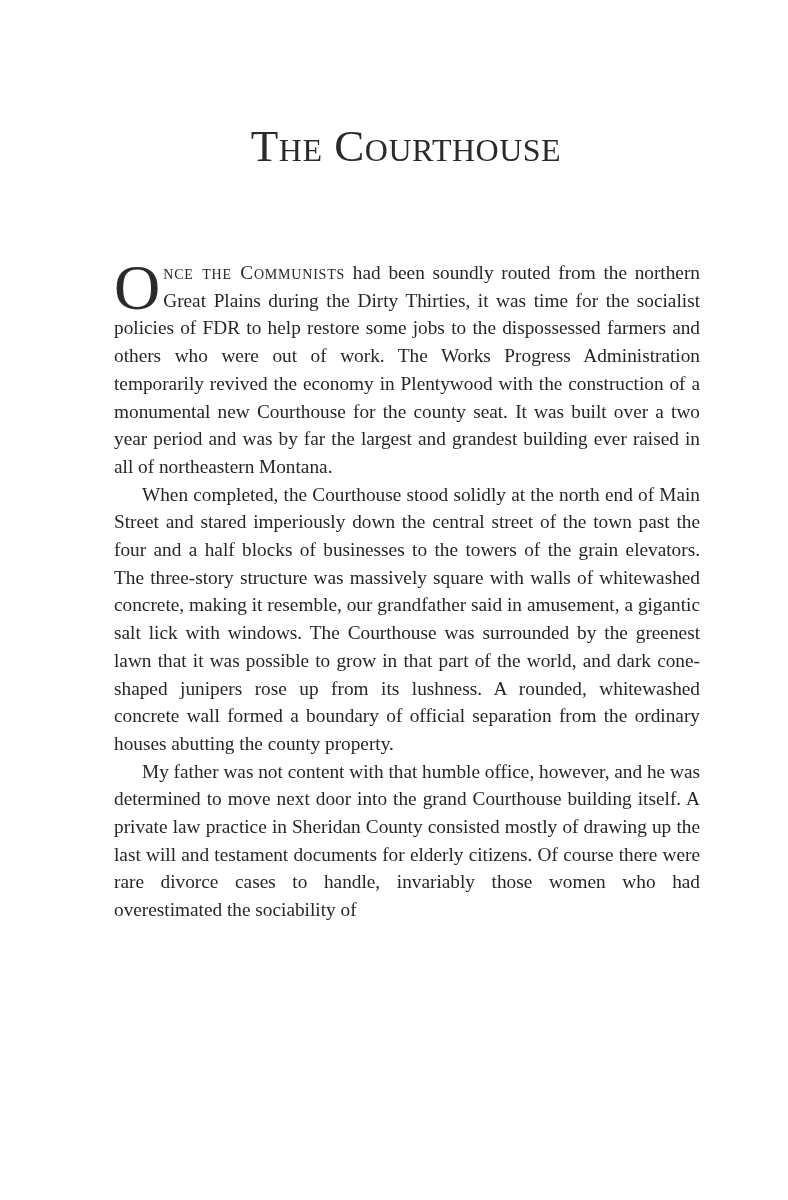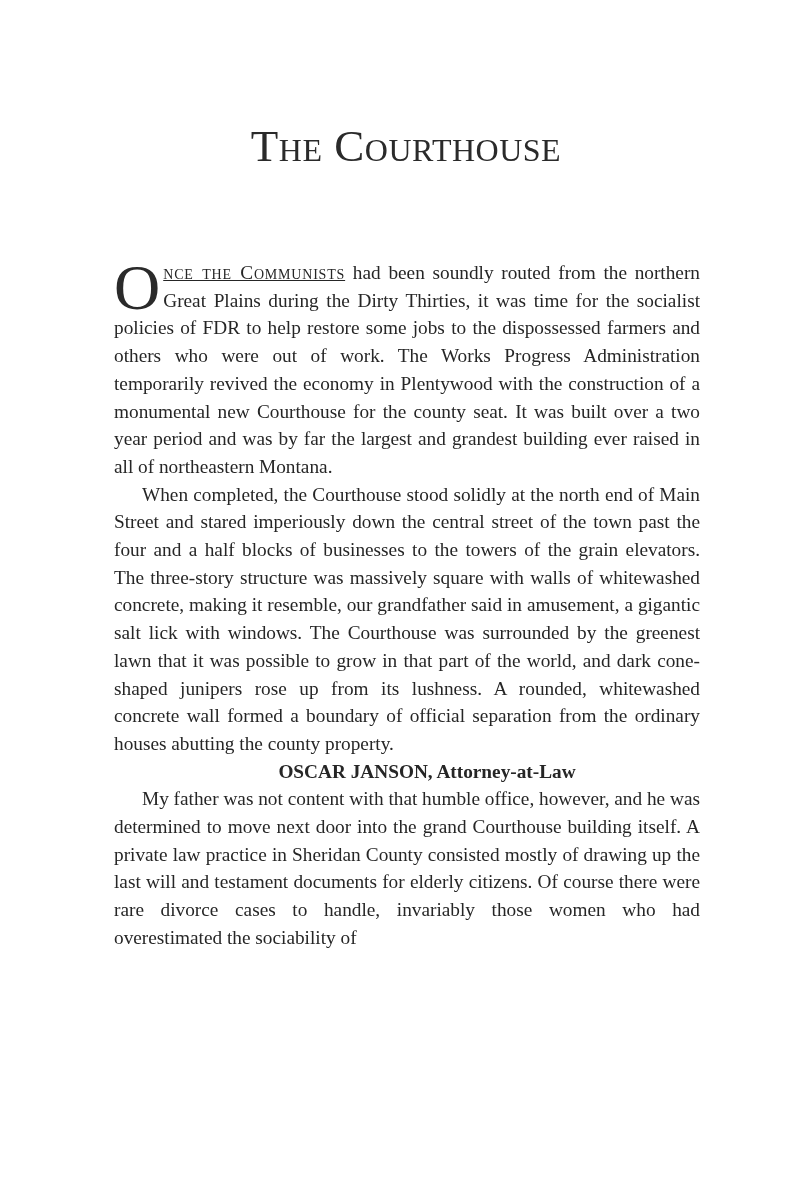--- a/index.html
+++ b/index.html
@@ -58,21 +58,20 @@
     font-size: 64px;
     line-height: 50px;
     height: 50px;
     margin: 4px 3px 0 0;
     padding: 0;
     color: #2a2a2a;
   }
   .smallcaps {
     font-variant: small-caps;
     letter-spacing: 0.8px;
-    text-decoration: underline;
   }
   .sign {
     text-align: center;
     font-weight: bold;
     text-indent: 0;
     margin: 0;
     padding-left: 12px;
   }
 </style>
 </head>
@@ -80,17 +79,16 @@
 
 <div class="page">
   <h1 class="chapter-title">The Courthouse</h1>
 
   <div class="body-text">
     <p class="first"><span class="drop-cap">O</span><span class="smallcaps">nce the Communists</span><span> had been soundly routed from the northern Great Plains during the Dirty Thirties, it was time for the socialist policies of FDR to help restore some jobs to the dispos­sessed farmers and others who were out of work. The Works Progress Administration temporarily revived the economy in Plentywood with the construction of a monumental new Courthouse for the county seat. It was built over a two year period and was by far the largest and grandest building ever raised in all of northeastern Montana.</span></p>
 
     <p>When completed, the Courthouse stood solidly at the north end of Main Street and stared imperiously down the central street of the town past the four and a half blocks of businesses to the towers of the grain elevators. The three-story structure was massively square with walls of whitewashed concrete, making it resemble, our grand­father said in amusement, a gigantic salt lick with windows. The Courthouse was surrounded by the greenest lawn that it was pos­sible to grow in that part of the world, and dark cone-shaped juni­pers rose up from its lushness. A rounded, whitewashed concrete wall formed a boundary of official separation from the ordinary houses abutting the county property.</p>
 
 
-    <p class="sign">OSCAR JANSON, Attorney-at-Law</p>
 
     <p>My father was not content with that humble office, however, and he was determined to move next door into the grand Courthouse building itself. A private law practice in Sheridan County consisted mostly of drawing up the last will and testament documents for elderly citizens. Of course there were rare divorce cases to handle, invariably those women who had overestimated the sociability  of</p>
   </div>
 </div>
 
 </body></html>

